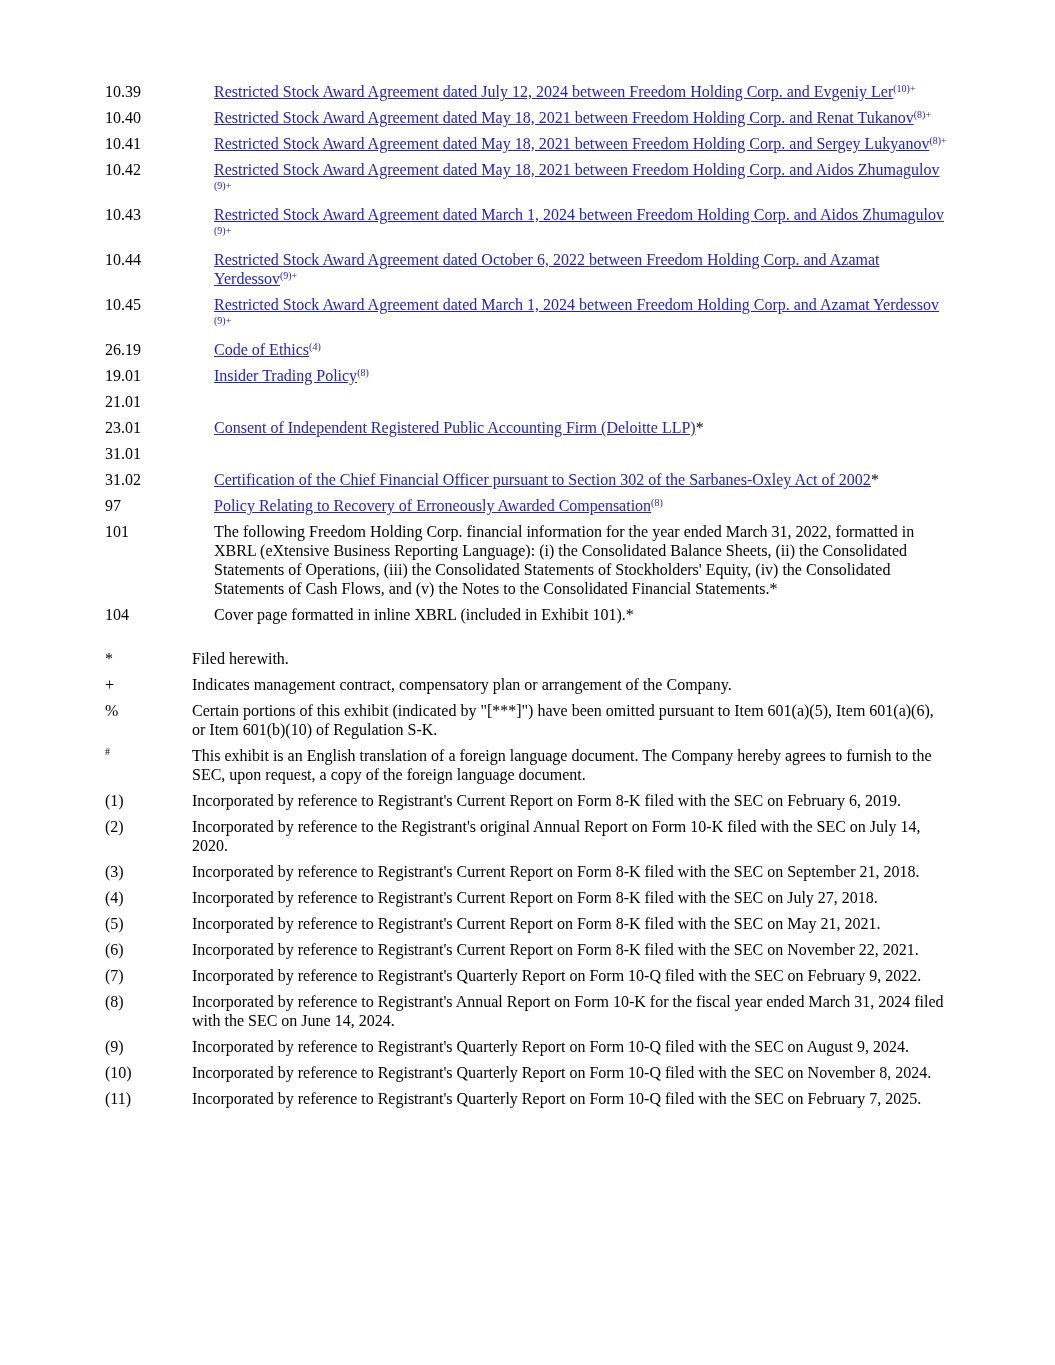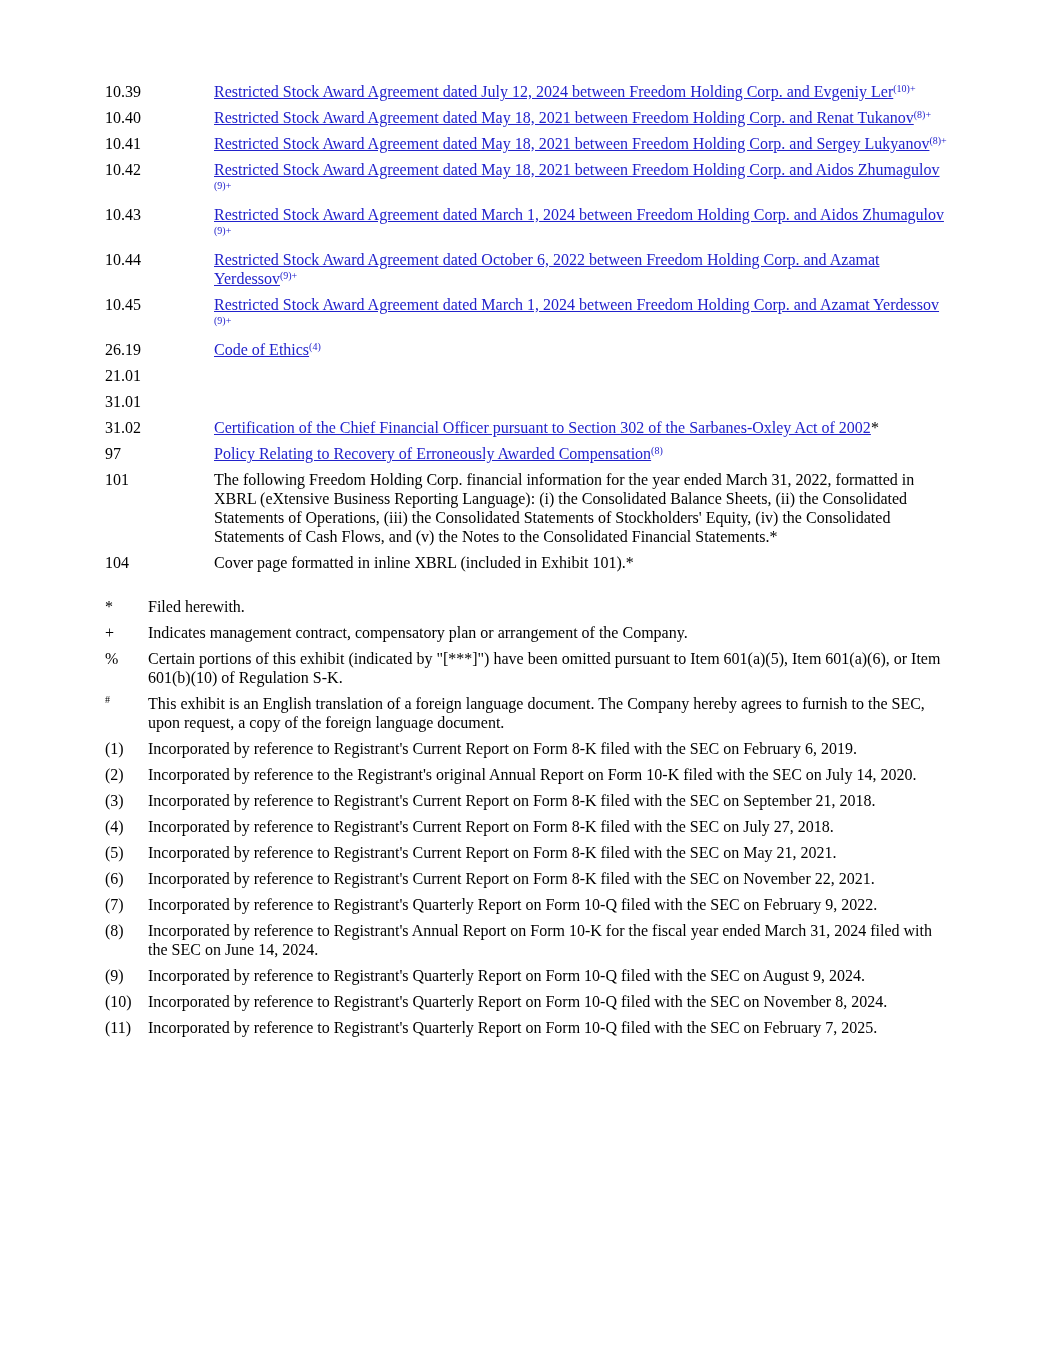--- a/index.html
+++ b/index.html
@@ -70,20 +70,21 @@
     vertical-align: top;
     padding-top: 0;
   }
   .note-row .sym.supsym span {
     position: relative;
     top: -4px;
   }
   .note-row .txt {
     flex: 0 1 799px;
     max-width: 799px;
+    margin-left: 44px;
   }
   .page-number {
     position: absolute;
     top: 1296px;
     left: 0;
     width: 100%;
     text-align: center;
   }
 </style>
 </head>
@@ -118,21 +119,29 @@
         </div>
         <div class="exhibit-row">
           <span class="num">10.45</span>
           <span class="desc"><a class="link">Restricted Stock Award Agreement dated March 1, 2024 between Freedom Holding Corp. and Azamat Yerdessov</a><sup class="fnref blue">(9)+</sup></span>
         </div>
         <div class="exhibit-row">
           <span class="num">26.19</span>
           <span class="desc"><a class="link">Code of Ethics</a><sup class="fnref blue">(4)</sup></span>
         </div>
         <div class="exhibit-row">
+          <span class="num">19.01</span>
+          <span class="desc"><a class="link">Insider Trading Policy</a><sup class="fnref blue">(8)</sup></span>
+        </div>
+        <div class="exhibit-row">
           <span class="num">21.01</span>
+        </div>
+        <div class="exhibit-row">
+          <span class="num">23.01</span>
+          <span class="desc"><a class="link">Consent of Independent Registered Public Accounting Firm (Deloitte LLP)</a><span class="suffix">*</span></span>
         </div>
         <div class="exhibit-row">
           <span class="num">31.01</span>
         </div>
         <div class="exhibit-row">
           <span class="num">31.02</span>
           <span class="desc"><a class="link">Certification of the Chief Financial Officer pursuant to Section 302 of the Sarbanes-Oxley Act of 2002</a><span class="suffix">*</span></span>
         </div>
         <div class="exhibit-row">
           <span class="num">97</span>

